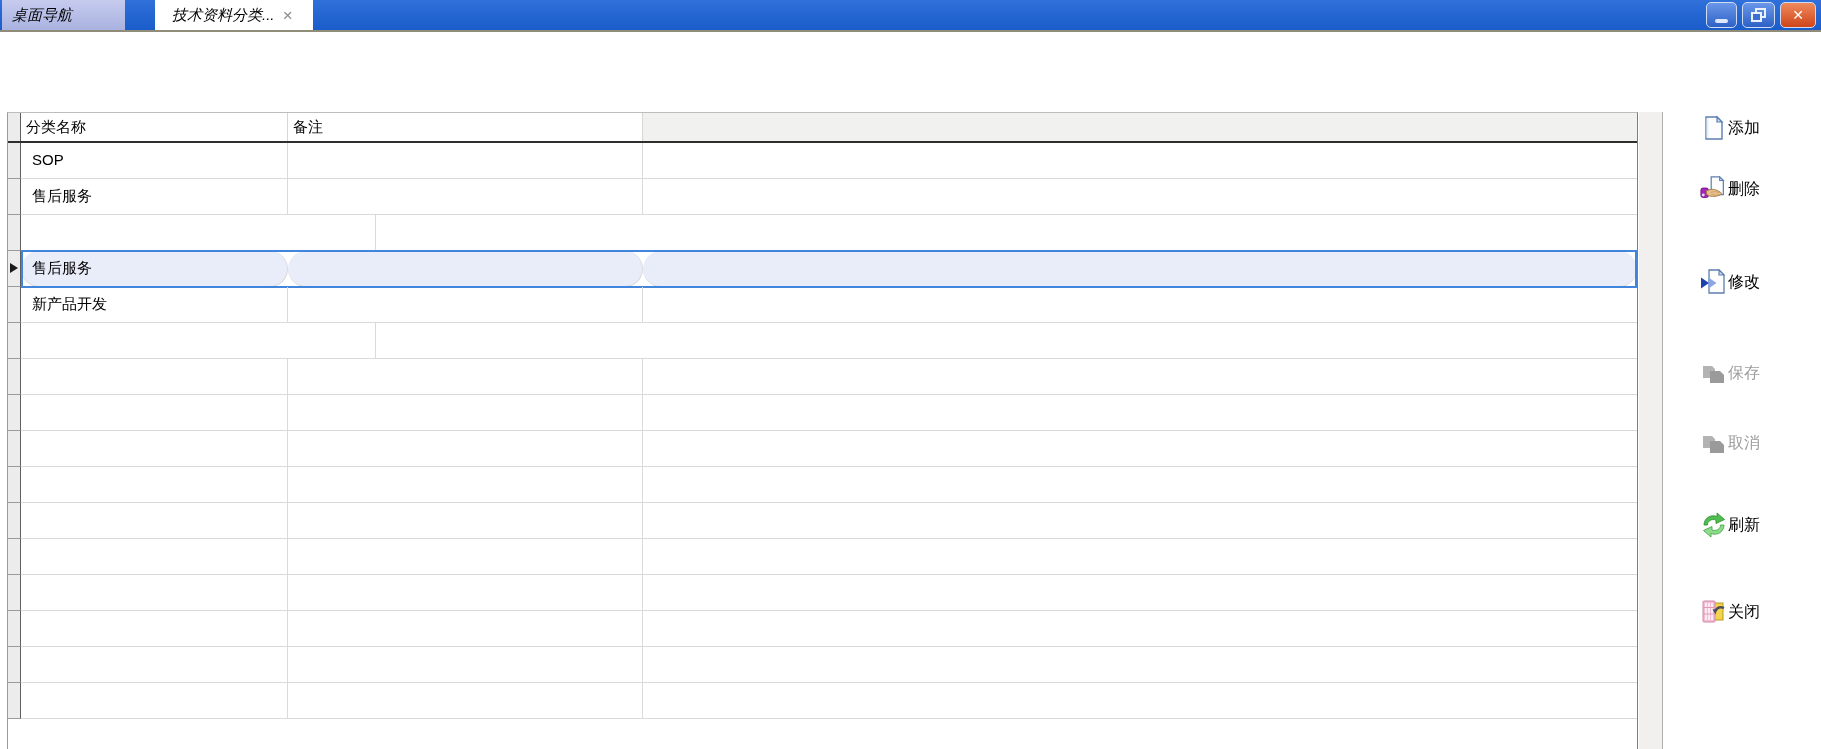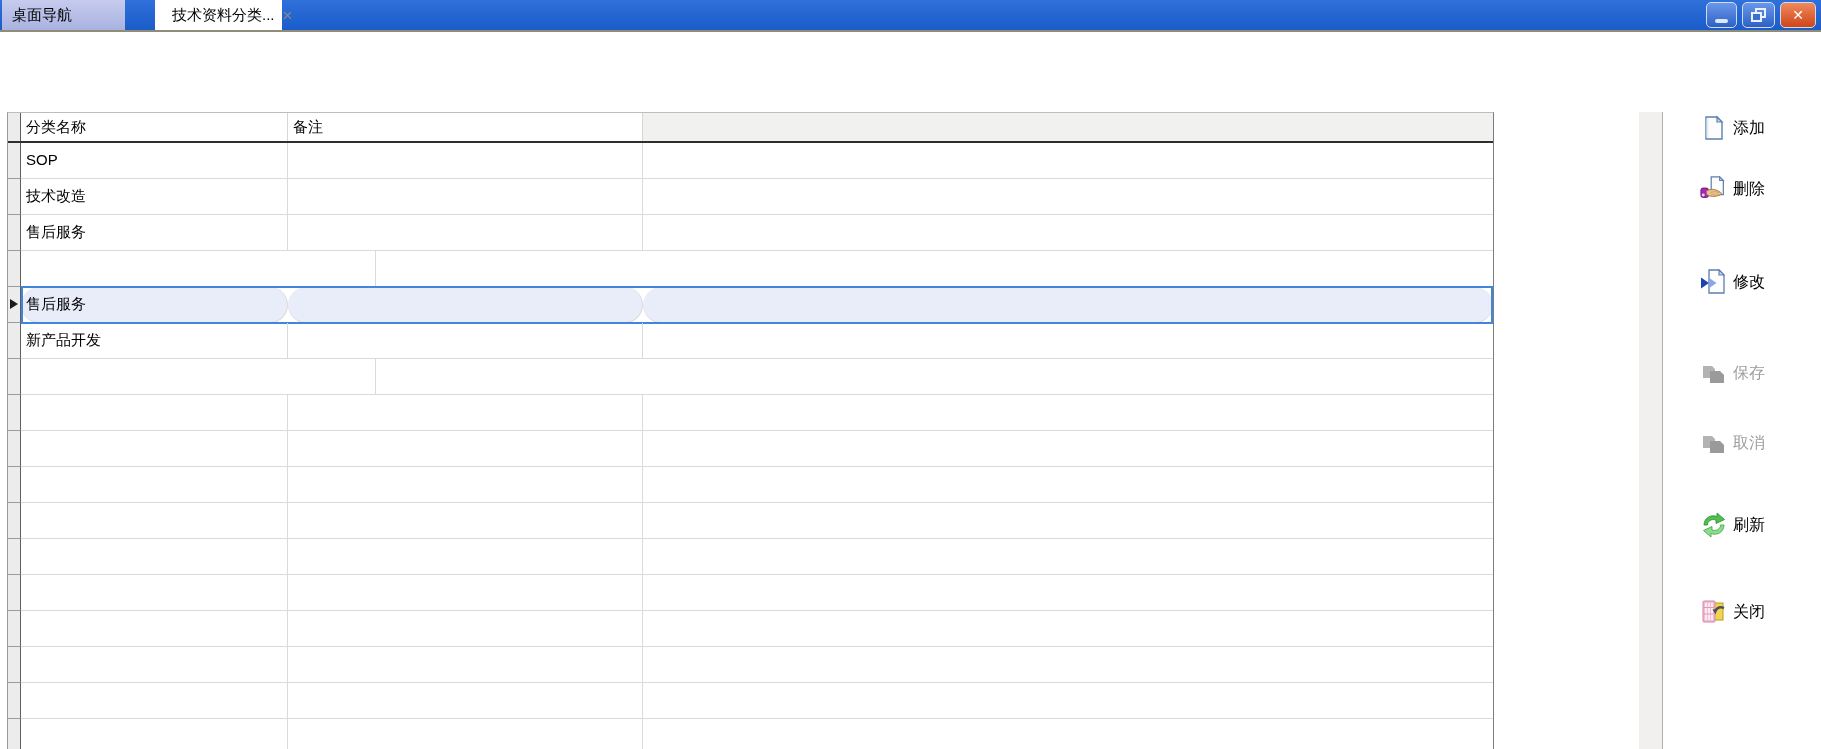--- a/index.html
+++ b/index.html
@@ -3,66 +3,66 @@
 <meta charset="utf-8">
 <style>
   * { margin:0; padding:0; box-sizing:border-box; }
   html,body { width:1821px; height:749px; overflow:hidden; }
   body { position:relative; background:#fff; font-family:"Liberation Sans","DejaVu Sans",sans-serif; color:#000; }
 
   
   .titlebar { position:absolute; left:0; top:0; width:1821px; height:32px;
               background:linear-gradient(#2f70da,#1a5cc9); border-bottom:2px solid #8f8c7a; }
   .tab { position:absolute; top:0; height:30px; display:flex; align-items:center;
-         padding:0 10px; font-size:15px; cursor:default; white-space:nowrap; }
+         padding:0 10px; font-size:15px; cursor:default; white-space:nowrap;font-style:italic; }
   .tab-inactive { left:2px; width:123px; background:linear-gradient(#c6cbee,#a9b2e0); color:#000; }
-  .tab-active { left:155px; width:127px; background:#ffffff; color:#000;padding-left:17px; }
+  .tab-active { left:155px; width:158px; background:#ffffff; color:#000;padding-left:17px; }
   .tab-x { margin-left:8px; color:#8a8a8a; font-size:17px; line-height:17px; }
 
   .win-btn { position:absolute; top:2px; height:26px; border-radius:5px;
              border:1px solid #cfdcf2; display:flex; align-items:center; justify-content:center;
              color:#fff; font-size:14px; font-weight:bold; }
   .win-min { left:1706px; width:31px; background:linear-gradient(#6a97ea,#2d61c6); }
   .win-restore { left:1742px; width:33px; background:linear-gradient(#6a97ea,#2d61c6); }
   .win-close { left:1780px; width:36px; background:linear-gradient(#ef8a5d,#cf4518); }
   .min-dash { width:13px; height:4px; background:#dce8fa; border-radius:2px; margin-top:12px; }
 
   
-  .table-wrap { position:absolute; left:7px; top:112px; width:1487px; height:637px;
+  .table-wrap { position:absolute; left:7px; top:112px; width:1631px; height:637px;
                 border-left:1px solid #9a9a9a; border-top:1px solid #bdbdbd;
                 border-right:1px solid #7d7d7d; background:#fff; overflow:hidden; }
   .hdr-row { display:flex; height:30px; border-bottom:2px solid #2e2e2e; background:#fff; }
   .gut { width:13px; flex:0 0 13px; background:#ececec; border-right:1px solid #5f5f5f; position:relative; }
   .hcell { font-size:15px; line-height:28px; padding-left:5px; border-right:1px solid #d6d6d6; }
   .hc1 { width:267px; flex:0 0 267px; }
   .hc2 { width:355px; flex:0 0 355px; }
   .hc3 { flex:1; background:#f1f1f0; border-right:none; }
 
   .rows { position:relative; }
   .row { display:flex; height:36px; position:relative; }
   .row .gut { border-bottom:1px solid #9b9b9b; }
-  .cell { font-size:15px; line-height:34px; padding-left:5px;
+  .cell { font-size:15px; line-height:34px; padding-left:11px;
           border-right:1px solid #dadada; border-bottom:1px solid #dadada;
           white-space:nowrap; overflow:hidden; }
   .c1 { width:267px; flex:0 0 267px; }
   .c2 { width:355px; flex:0 0 355px; }
   .c3 { flex:1; border-right:none; }
   .row.sel .cell { background:#e9ecf9;border-radius:18px; }
   .row.sel::after { content:""; position:absolute; left:13px; top:-1px; right:0; bottom:-1px;
                     border:2px solid #4285dc; pointer-events:none; }
   .sel-tri { position:absolute; left:2px; top:12px; width:0; height:0;
              border-left:8px solid #1a1a1a; border-top:5px solid transparent;
              border-bottom:5px solid transparent; }
 
   .scroll-strip { position:absolute; left:1639px; top:112px; width:24px; height:637px;
                   background:#f1f0ee; border-right:1px solid #aeaeae; }
 
   
   .act { position:absolute; left:1700px; width:118px; height:34px;
-         display:flex; align-items:center; gap:5px; cursor:default; }
+         display:flex; align-items:center; cursor:default; }
   .act .ic { width:28px; height:28px; flex:0 0 28px; display:flex; align-items:center; justify-content:center; }
   .act .lbl { font-size:16px; color:#000; }
   .act.disabled .lbl { color:#9d9d9d; }
 </style>
 </head>
 <body>
 
 <div class="titlebar">
   <div class="tab tab-inactive">
     <span>桌面导航</span>
@@ -89,26 +89,20 @@
   <div class="hdr-row">
     <div class="gut"></div>
     <div class="hcell hc1">分类名称</div>
     <div class="hcell hc2">备注</div>
     <div class="hcell hc3"></div>
   </div>
   <div class="rows" id="rows">
       <div class="row">
         <div class="gut"></div>
         <div class="cell c1">SOP</div>
-        <div class="cell c2"></div>
-        <div class="cell c3"></div>
-      </div>
-      <div class="row">
-        <div class="gut"></div>
-        <div class="cell c1">技术改造</div>
         <div class="cell c2"></div>
         <div class="cell c3"></div>
       </div>
       <div class="row">
         <div class="gut"></div>
         <div class="cell c1">售后服务</div>
         <div class="cell c2"></div>
         <div class="cell c3"></div>
       </div>
       <div class="row">

